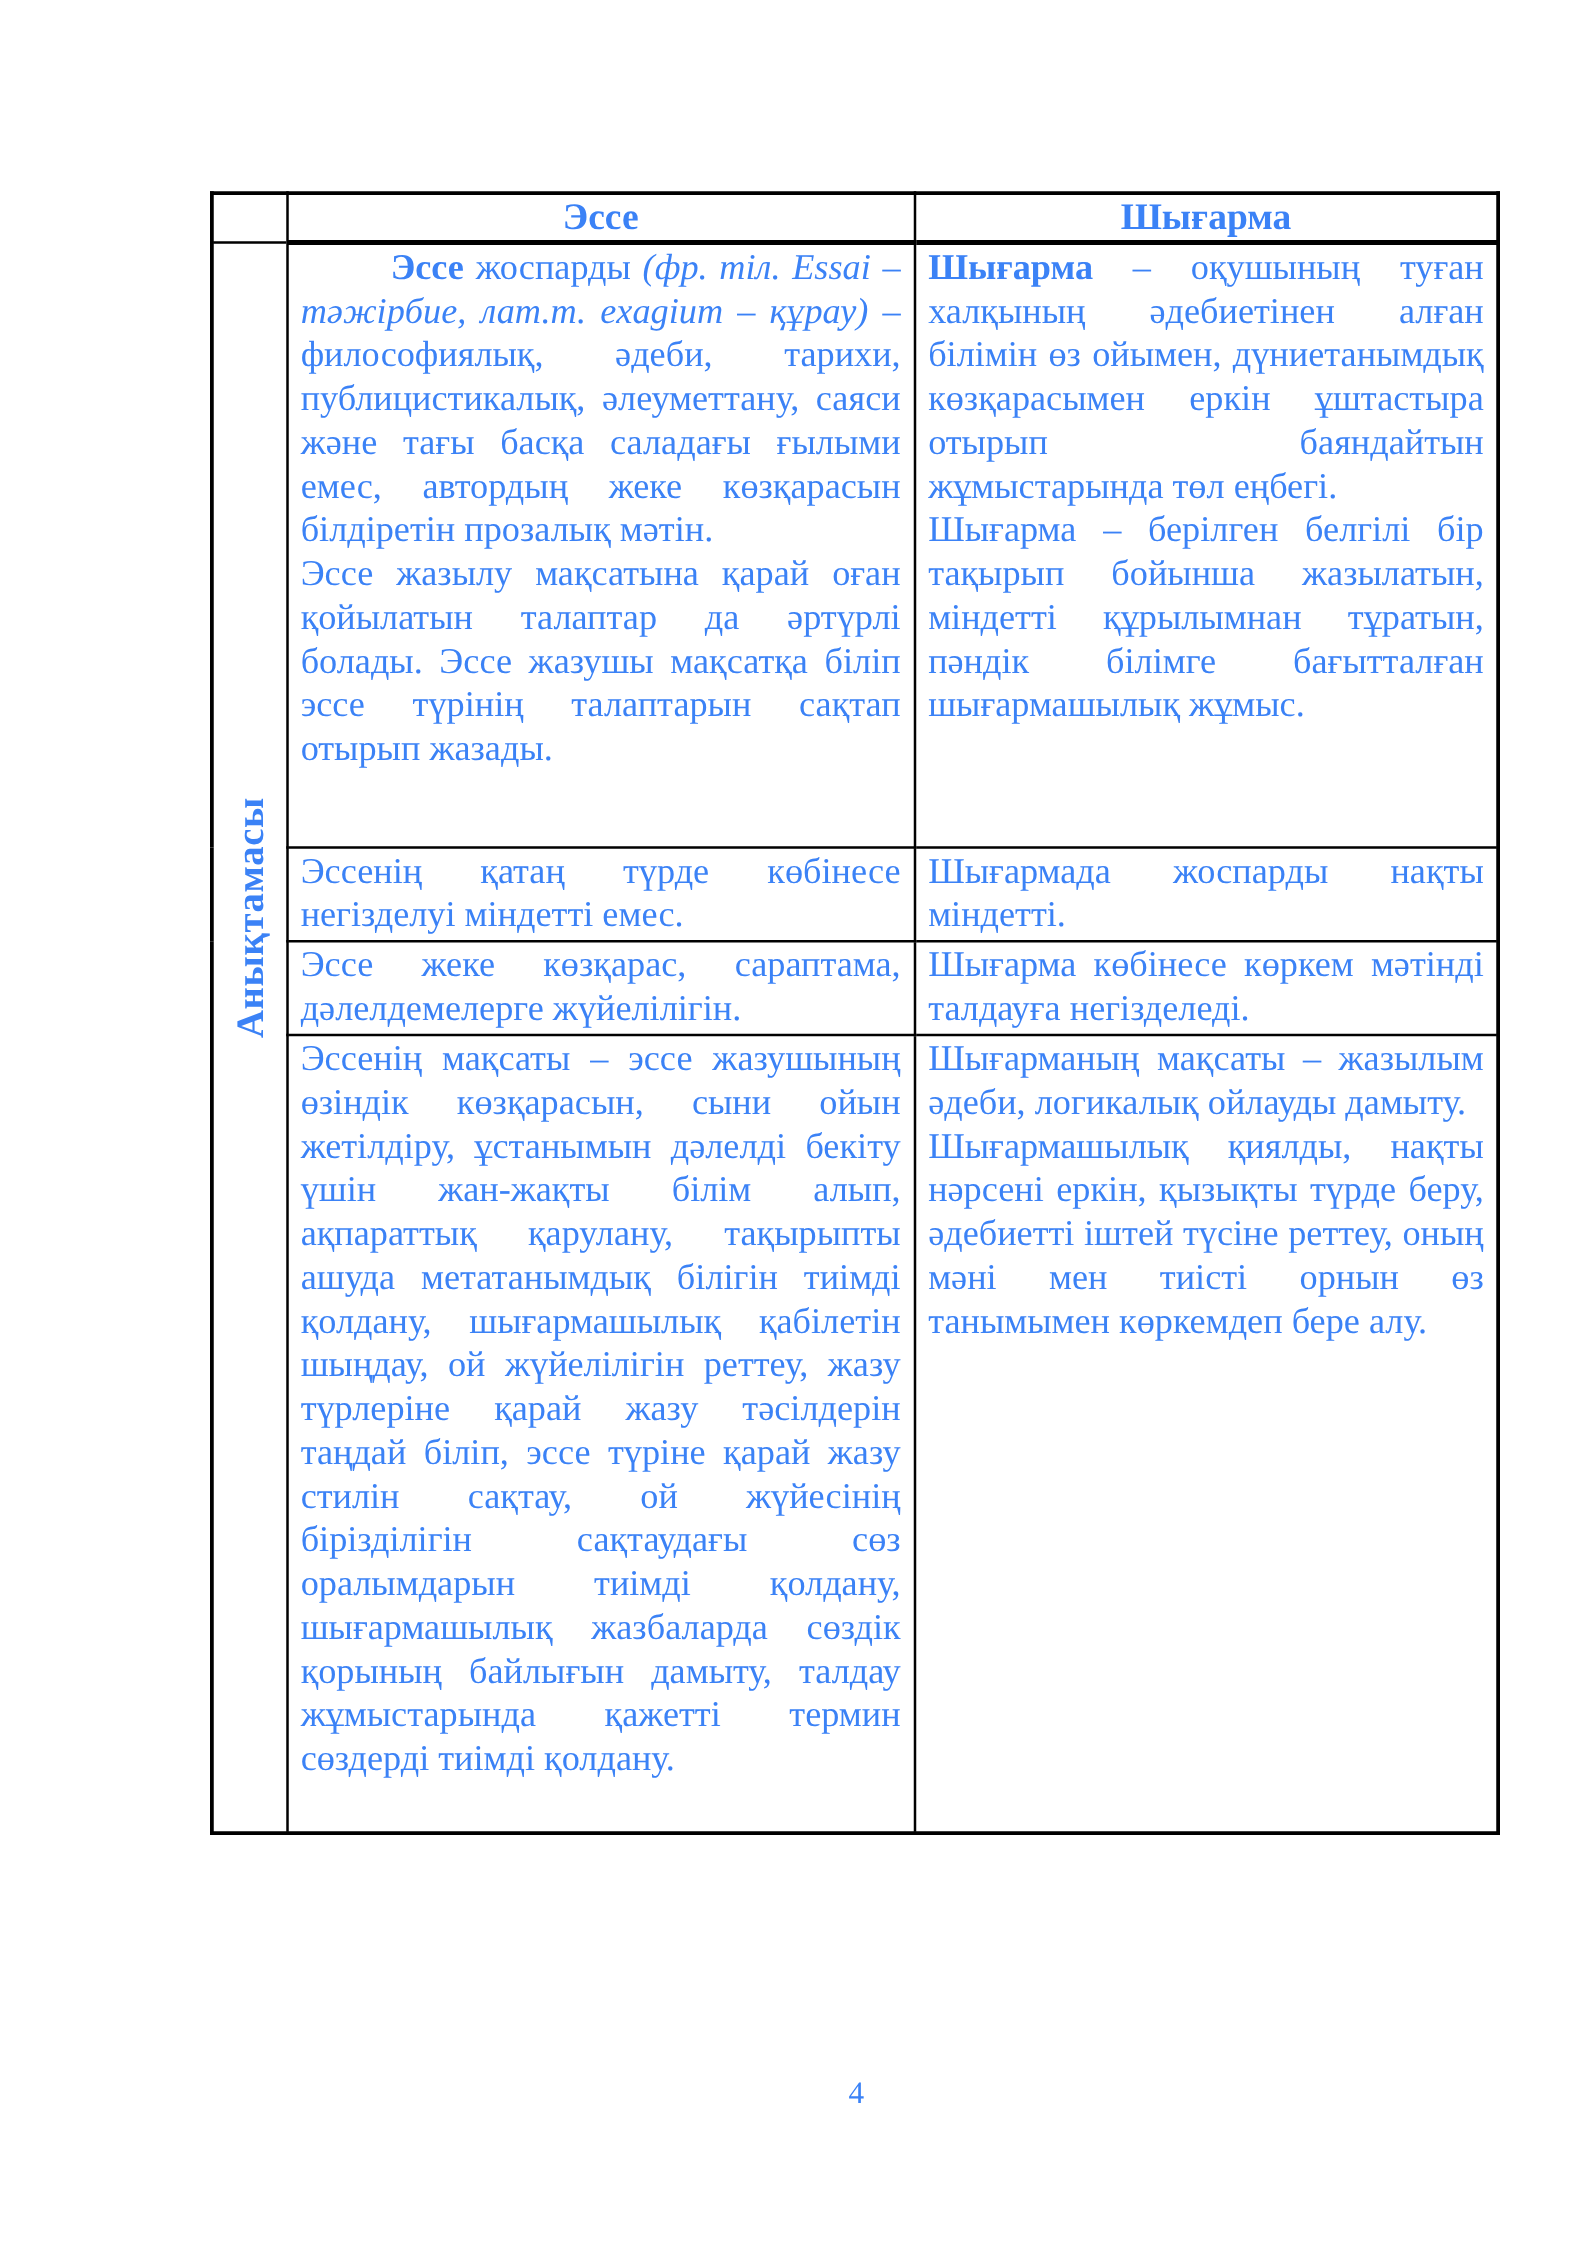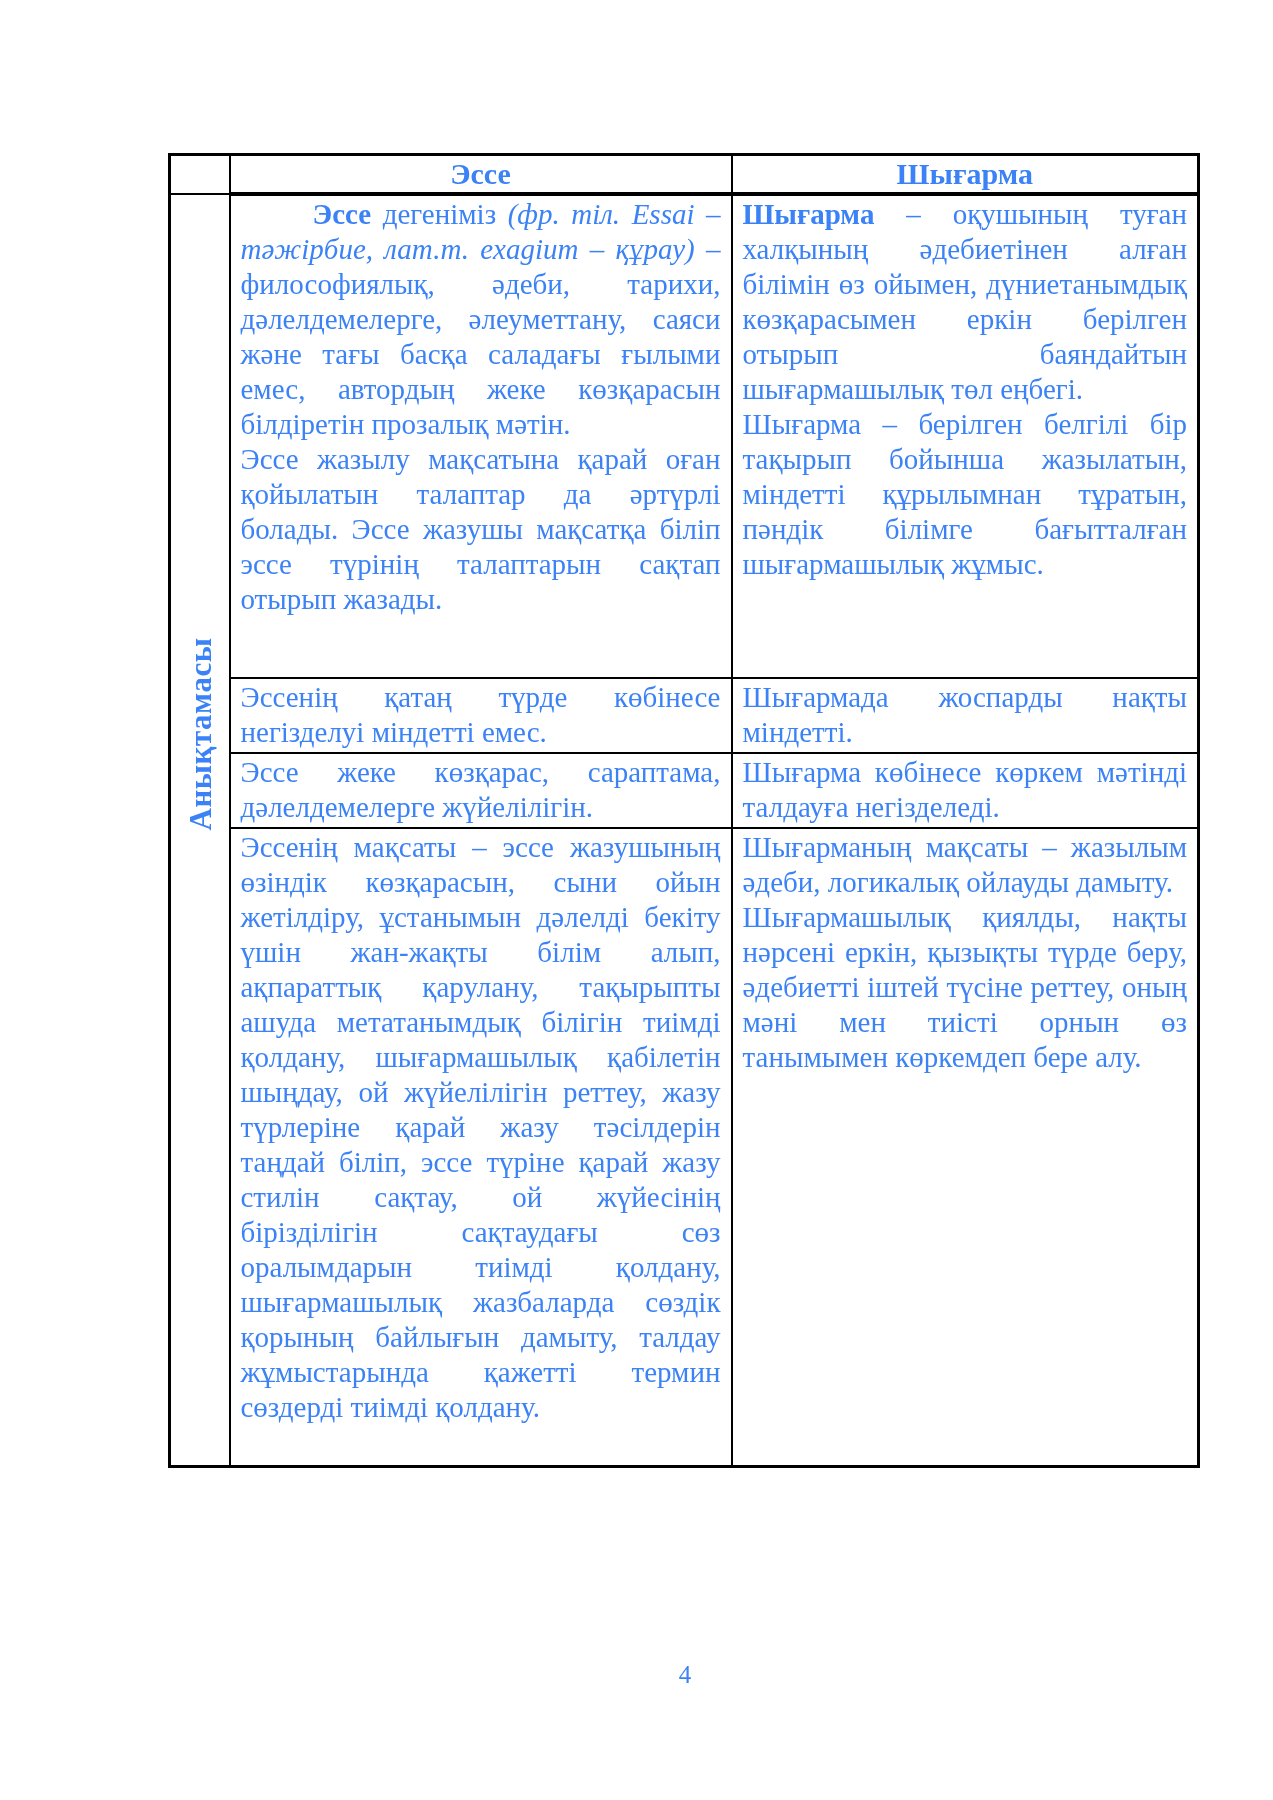--- a/index.html
+++ b/index.html
@@ -92,25 +92,25 @@
       <tr class="header-row">
         <td></td>
         <th>Эссе</th>
         <th>Шығарма</th>
       </tr>
       <tr class="row-1">
         <td class="vcell" rowspan="4">
           <div class="vlabel">Анықтамасы</div>
         </td>
         <td class="cell">
-            <p class="indent"><span class="b">Эссе</span><span> дегеніміз </span><span class="i">(фр. тіл. Essai –тәжірбие, лат.т. exagium – құрау)</span><span> – философиялық, әдеби, тарихи, дәлелдемелерге, әлеуметтану, саяси және тағы басқа саладағы ғылыми емес, автордың жеке көзқарасын білдіретін прозалық мәтін.</span></p>
+            <p class="indent"><span class="b">Эссе</span><span> жоспарды </span><span class="i">(фр. тіл. Essai –тәжірбие, лат.т. exagium – құрау)</span><span> – философиялық, әдеби, тарихи, публицистикалық, әлеуметтану, саяси және тағы басқа саладағы ғылыми емес, автордың жеке көзқарасын білдіретін прозалық мәтін.</span></p>
             <p><span>Эссе жазылу мақсатына қарай оған қойылатын талаптар да әртүрлі болады. Эссе жазушы мақсатқа біліп эссе түрінің талаптарын сақтап отырып жазады.</span></p>
           </td>
         <td class="cell">
-            <p><span class="b">Шығарма</span><span> – оқушының туған халқының әдебиетінен алған білімін өз ойымен, дүниетанымдық көзқарасымен еркін берілген отырып баяндайтын шығармашылық төл еңбегі.</span></p>
+            <p><span class="b">Шығарма</span><span> – оқушының туған халқының әдебиетінен алған білімін өз ойымен, дүниетанымдық көзқарасымен еркін ұштастыра отырып баяндайтын жұмыстарында төл еңбегі.</span></p>
             <p><span>Шығарма – берілген белгілі бір тақырып бойынша жазылатын, міндетті құрылымнан тұратын, пәндік білімге бағытталған шығармашылық жұмыс.</span></p>
           </td>
       </tr>
       <tr class="row-2">
         <td class="cell">
             <p><span>Эссенің қатаң түрде көбінесе негізделуі міндетті емес.</span></p>
           </td>
         <td class="cell">
             <p><span>Шығармада жоспарды нақты міндетті.</span></p>
           </td>

